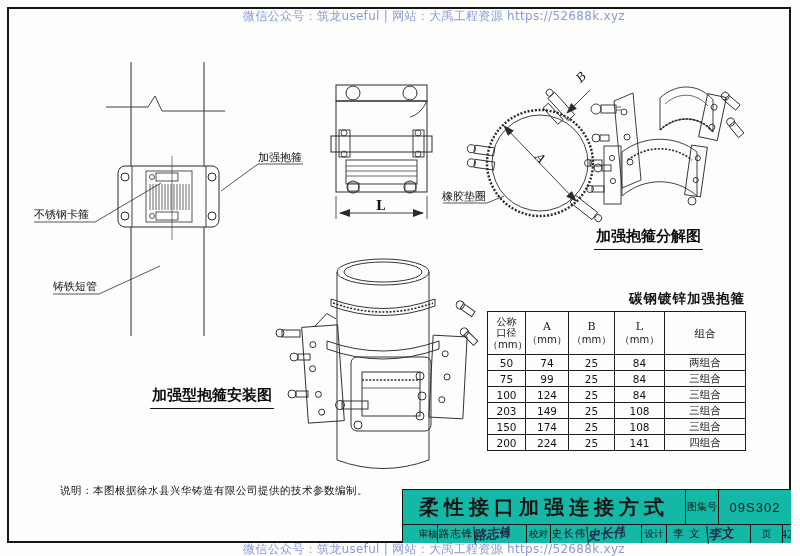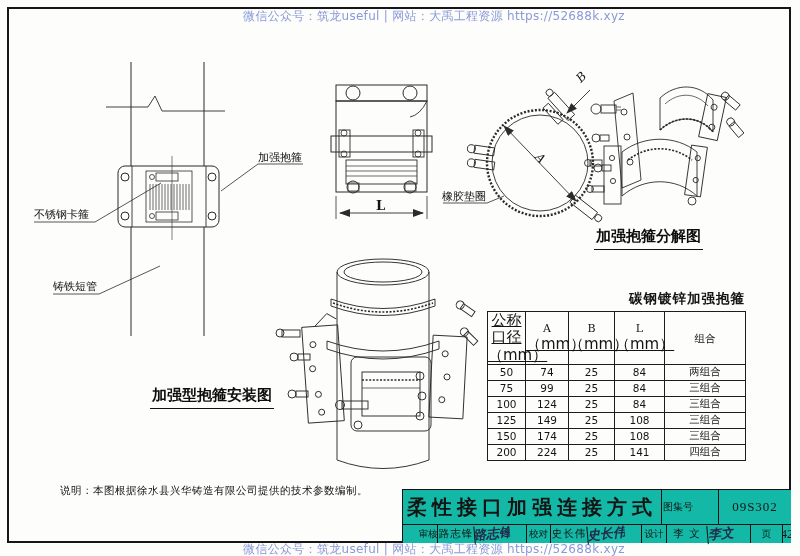--- a/index.html
+++ b/index.html
@@ -17,35 +17,35 @@
   .dim.bold{font-weight:700;font-size:13px;}
   .note{position:absolute;left:60px;top:484px;font-size:10.5px;z-index:3;letter-spacing:.5px;}
 
   
   .tablewrap{position:absolute;left:487px;top:290px;width:258px;z-index:3;}
   .tabletitle{text-align:right;font-size:13.5px;font-weight:700;letter-spacing:1px;margin-bottom:3px;}
   table.spec{border-collapse:collapse;width:258px;table-layout:fixed;}
   table.spec th,table.spec td{border:1.2px solid #1d1d1d;padding:0;text-align:center;font-weight:normal;}
   table.spec th{height:42px;font-size:10.5px;line-height:1.15;}
   table.spec td{height:15px;font-size:10.5px;}
-  .hsub{font-size:15px;text-decoration:underline;}
+  .hsub{font-size:10px;}
   .hletter{font-family:"DejaVu Serif","Liberation Serif",serif;font-size:11px;}
   .c0{width:38px}.c1{width:43px}.c2{width:46px}.c3{width:50px}.c4{width:81px}
   td.dnv{text-align:left;padding-left:5px;}
 
   
   .tblock{position:absolute;left:402px;top:489px;width:389px;height:54px;z-index:4;background:#14b8a6;
           border-top:1.6px solid #111;border-left:1.6px solid #111;display:flex;flex-direction:column;box-sizing:border-box;}
   .tb-row1{display:flex;height:34px;}
   .tb-row2{display:flex;flex:1;border-top:1.2px solid #111;}
   .tb-cell{display:flex;align-items:center;justify-content:center;box-sizing:border-box;border-left:1.2px solid #111;overflow:hidden;white-space:nowrap;}
   .tb-cell.first{border-left:none;}
   .tb-title{flex:1;font-size:20px;font-weight:700;letter-spacing:5px;}
   .tb-atlas-label{width:33px;font-size:10px;}
-  .tb-atlas-no{width:73px;font-size:13px;font-family:Liberation Serif, serif;letter-spacing:1px;margin-left:24px;}
+  .tb-atlas-no{width:73px;font-size:13px;font-family:Liberation Sans, sans-serif;letter-spacing:1px;}
   .r2lab{font-size:9.5px;margin-left:16px;}
   .r2name{font-size:10.5px;letter-spacing:1px;}
   .sig{font-family:"DejaVu Serif","Liberation Serif",serif;font-style:italic;font-weight:700;font-size:13px;color:#222b4a;transform:rotate(-5deg);}
   .w18{width:18px}.w37{width:37px}.w36{width:36px}.w24{width:24px}.w38{width:38px}.w25{width:25px}.w41{width:41px}.w27{width:27px}.w32{width:32px}
   .wfill{flex:1;font-size:12px;font-family:"Liberation Serif","DejaVu Serif",serif;}
 </style>
 </head>
 <body>
 
 <div class="page">
@@ -280,21 +280,21 @@
             <td>三组合</td>
           </tr>
       <tr>
             <td class="dnv">100</td>
             <td>124</td>
             <td>25</td>
             <td>84</td>
             <td>三组合</td>
           </tr>
       <tr>
-            <td class="dnv">125</td>
+            <td class="dnv">203</td>
             <td>149</td>
             <td>25</td>
             <td>108</td>
             <td>三组合</td>
           </tr>
       <tr>
             <td class="dnv">150</td>
             <td>174</td>
             <td>25</td>
             <td>108</td>

